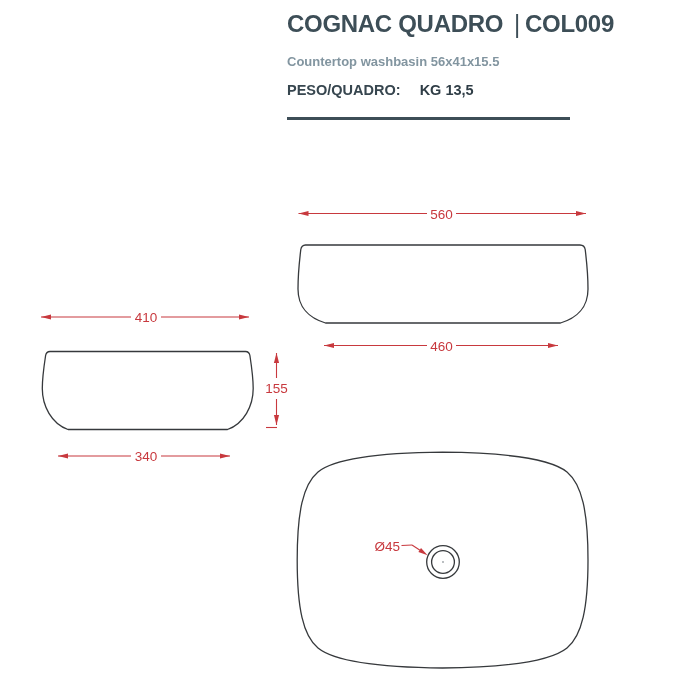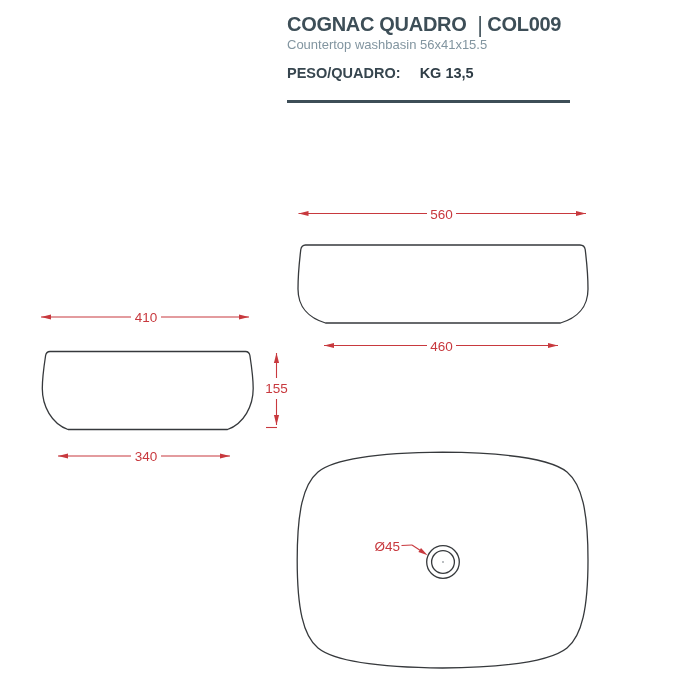--- a/index.html
+++ b/index.html
@@ -17,44 +17,44 @@
   
   .header {
     position: absolute;
     left: 287px; top: 12px;
     width: 300px;
   }
   .title-row {
     display: flex;
     align-items: baseline;
     color: #3d4e57;
-    font-size: 20px;
+    font-size: 24px;
     font-weight: bold;
     letter-spacing: -0.3px;
     line-height: 24px;
     white-space: nowrap;
   }
   .title-sep {
     font-weight: 400;
     margin: 0 5px 0 11px;
     transform: scaleY(1.1);
   }
   .subtitle-it {
     margin-top: 6px;
     font-size: 13px;
     line-height: 16px;
     color: #5c6d75;
     font-weight: bold;
   }
   .subtitle-en {
-    margin-top: 1px;
+    margin-top: 18px;
     font-size: 13px;
     line-height: 16px;
     color: #8295a0;
-    font-weight: normal;
+    font-weight: bold;
   }
   .weight-row {
     margin-top: 12px;
     font-size: 14.5px;
     font-weight: bold;
     color: #37464f;
     white-space: nowrap;
   }
   .weight-value { margin-left: 15px; color: #2f3d46; }
   .divider {

